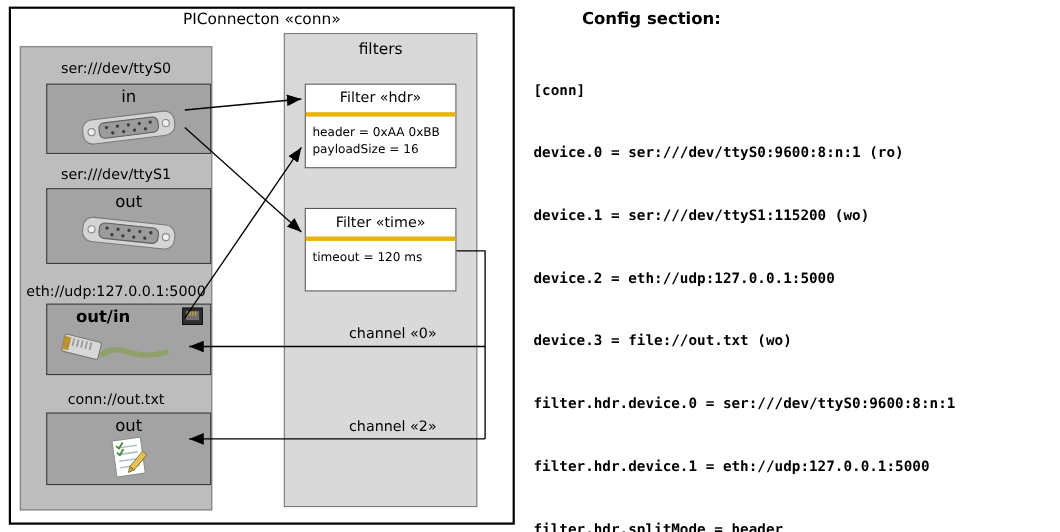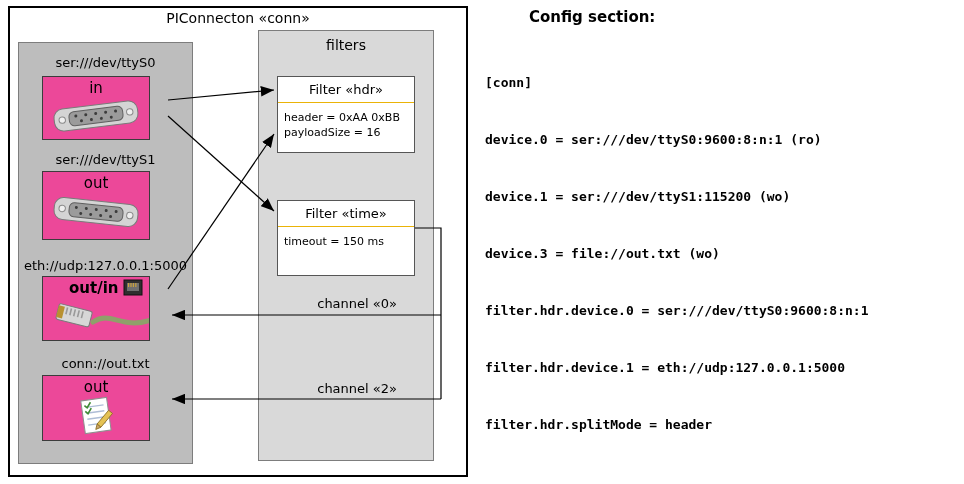--- a/index.html
+++ b/index.html
@@ -14,30 +14,30 @@
                  font-size: 14px; }
   .left-panel { position: absolute; left: 18px; top: 42px; width: 175px; height: 422px;
                 background: #bdbdbd; border: 1px solid #7d7d7d; }
   .right-panel { position: absolute; left: 258px; top: 30px; width: 176px; height: 431px;
                  background: #d9d9d9; border: 1px solid #7d7d7d; }
   .filters-title { position: absolute; left: 258px; top: 37px; width: 176px; text-align: center;
                    font-size: 14px; }
 
   
   .device-label { position: absolute; left: 18px; width: 175px; text-align: center; font-size: 13px; }
-  .device-box { position: absolute; left: 42px; width: 108px; background: #ec4899;
+  .device-box { position: absolute; left: 42px; width: 150px; background: #a3a3a3;
                 border: 1px solid #3c3c3c; overflow: hidden; }
   .device-dir { display: block; text-align: center; font-size: 15px; line-height: 18px; padding-top: 2px; }
   .icon-wrap { display: flex; justify-content: center; }
   .dir-row { display: flex; align-items: flex-start; justify-content: space-between; padding: 2px 6px 0 26px; }
   .dir-row .device-dir { padding-top: 0; font-weight: bold; }
 
   
   .filter-box { position: absolute; left: 277px; width: 138px; background: #fff; border: 1px solid #565656; }
-  .filter-title { text-align: center; font-size: 13px; padding: 5px 0 5px; border-bottom: 1px solid #eab308; }
+  .filter-title { text-align: center; font-size: 13px; padding: 5px 0 5px; border-bottom: 4px solid #eab308; }
   .filter-params { padding: 7px 6px 4px; font-size: 11px; line-height: 15px; }
 
   
   .channel-label { position: absolute; left: 287px; width: 110px; text-align: right; font-size: 13px; }
 
   .wires { position: absolute; left: 0; top: 0; width: 964px; height: 484px; pointer-events: none; }
 
   
   .config { position: absolute; left: 485px; top: 8px; }
   .config-heading { font-family: "DejaVu Sans", sans-serif; font-size: 15px; font-weight: bold; margin-left: 44px; }
@@ -158,24 +158,24 @@
   </div>
 
   <div class="filter-box" style="top:76px; height:77px;">
     <div class="filter-title">Filter «hdr»</div>
     <div class="filter-params">
       <div>header = 0xAA 0xBB</div>
       <div>payloadSize = 16</div>
     </div>
   </div>
 
-  <div class="filter-box" style="top:200px; height:76px;">
+  <div class="filter-box" style="top:189px; height:76px;">
     <div class="filter-title">Filter «time»</div>
     <div class="filter-params">
-      <div>timeout = 150 ms</div>
+      <div>timeout = 120 ms</div>
     </div>
   </div>
 
   <div class="channel-label" style="top:296px">channel «0»</div>
   <div class="channel-label" style="top:381px">channel «2»</div>
 
   <svg class="wires">
     <defs>
       <marker id="ah" viewBox="0 0 10 8" refX="10" refY="4" markerWidth="11" markerHeight="9" orient="auto">
         <path d="M0,0 L10,4 L0,8 Z" fill="#000"></path>
@@ -188,20 +188,21 @@
     <line x1="441" y1="315" x2="172" y2="315" stroke="#000" stroke-width="1.2" marker-end="url(#ah)"></line>
     <line x1="441" y1="399" x2="172" y2="399" stroke="#000" stroke-width="1.2" marker-end="url(#ah)"></line>
   </svg>
 
   <div class="config">
     <div class="config-heading">Config section:</div>
     <div class="config-lines">
       <div>[conn]</div>
       <div>device.0 = ser:///dev/ttyS0:9600:8:n:1 (ro)</div>
       <div>device.1 = ser:///dev/ttyS1:115200 (wo)</div>
+      <div>device.2 = eth://udp:127.0.0.1:5000</div>
       <div>device.3 = file://out.txt (wo)</div>
       <div>filter.hdr.device.0 = ser:///dev/ttyS0:9600:8:n:1</div>
       <div>filter.hdr.device.1 = eth://udp:127.0.0.1:5000</div>
       <div>filter.hdr.splitMode = header</div>
       
       
       
       
       
       

